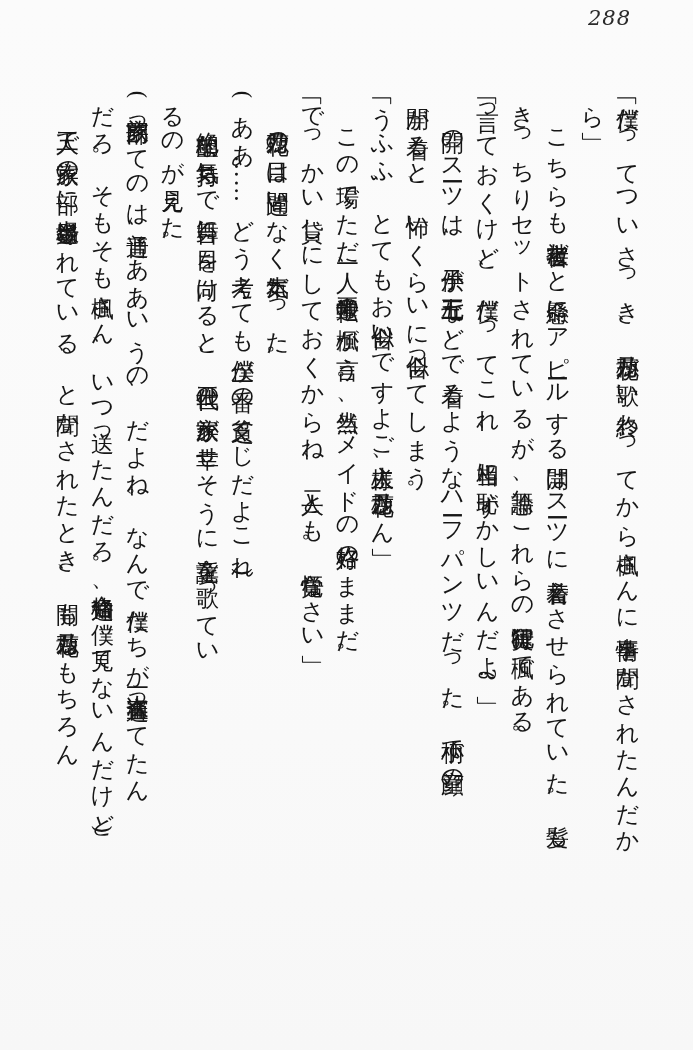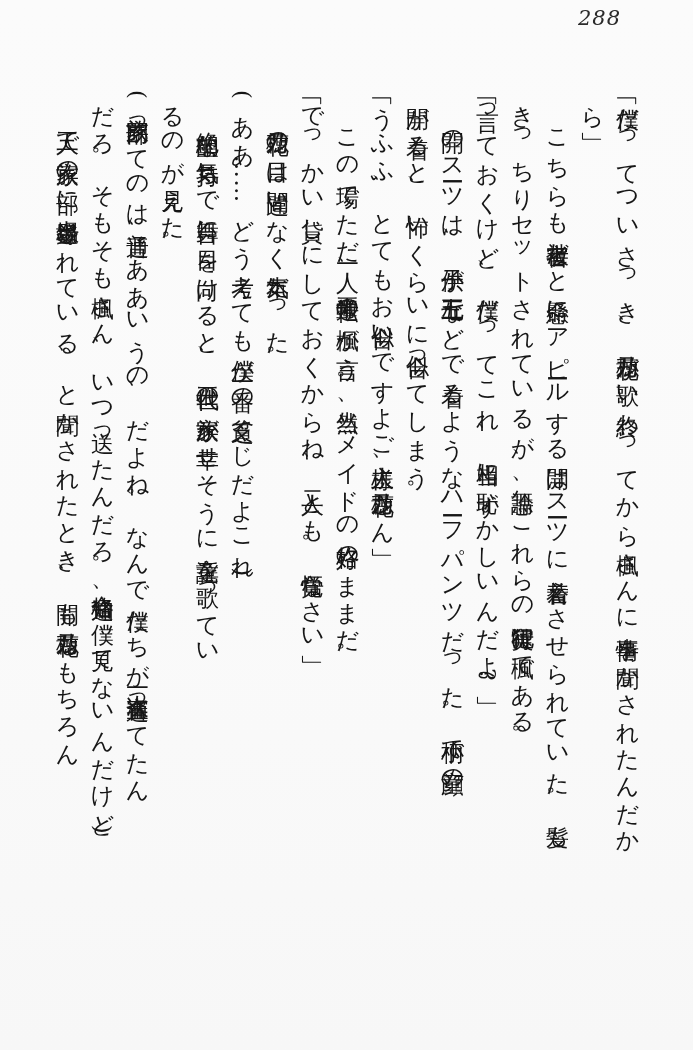--- a/index.html
+++ b/index.html
@@ -14,21 +14,21 @@
     position: relative;
     width: 693px;
     height: 1050px;
     background: linear-gradient(180deg, #fbfbfb 0%, #fafafa 55%, #f7f7f7 100%);
     font-family: "DejaVu Serif", "Liberation Serif", serif;
     color: #181818;
   }
   .page-number {
     position: absolute;
     top: 6px;
-    right: 72px;
+    right: 62px;
     font-size: 21px;
     font-style: italic;
     letter-spacing: 1px;
     color: #2b2b2b;
   }
   .text-block {
     position: absolute;
     top: 90px;
     right: 48px;
     height: 928px;

